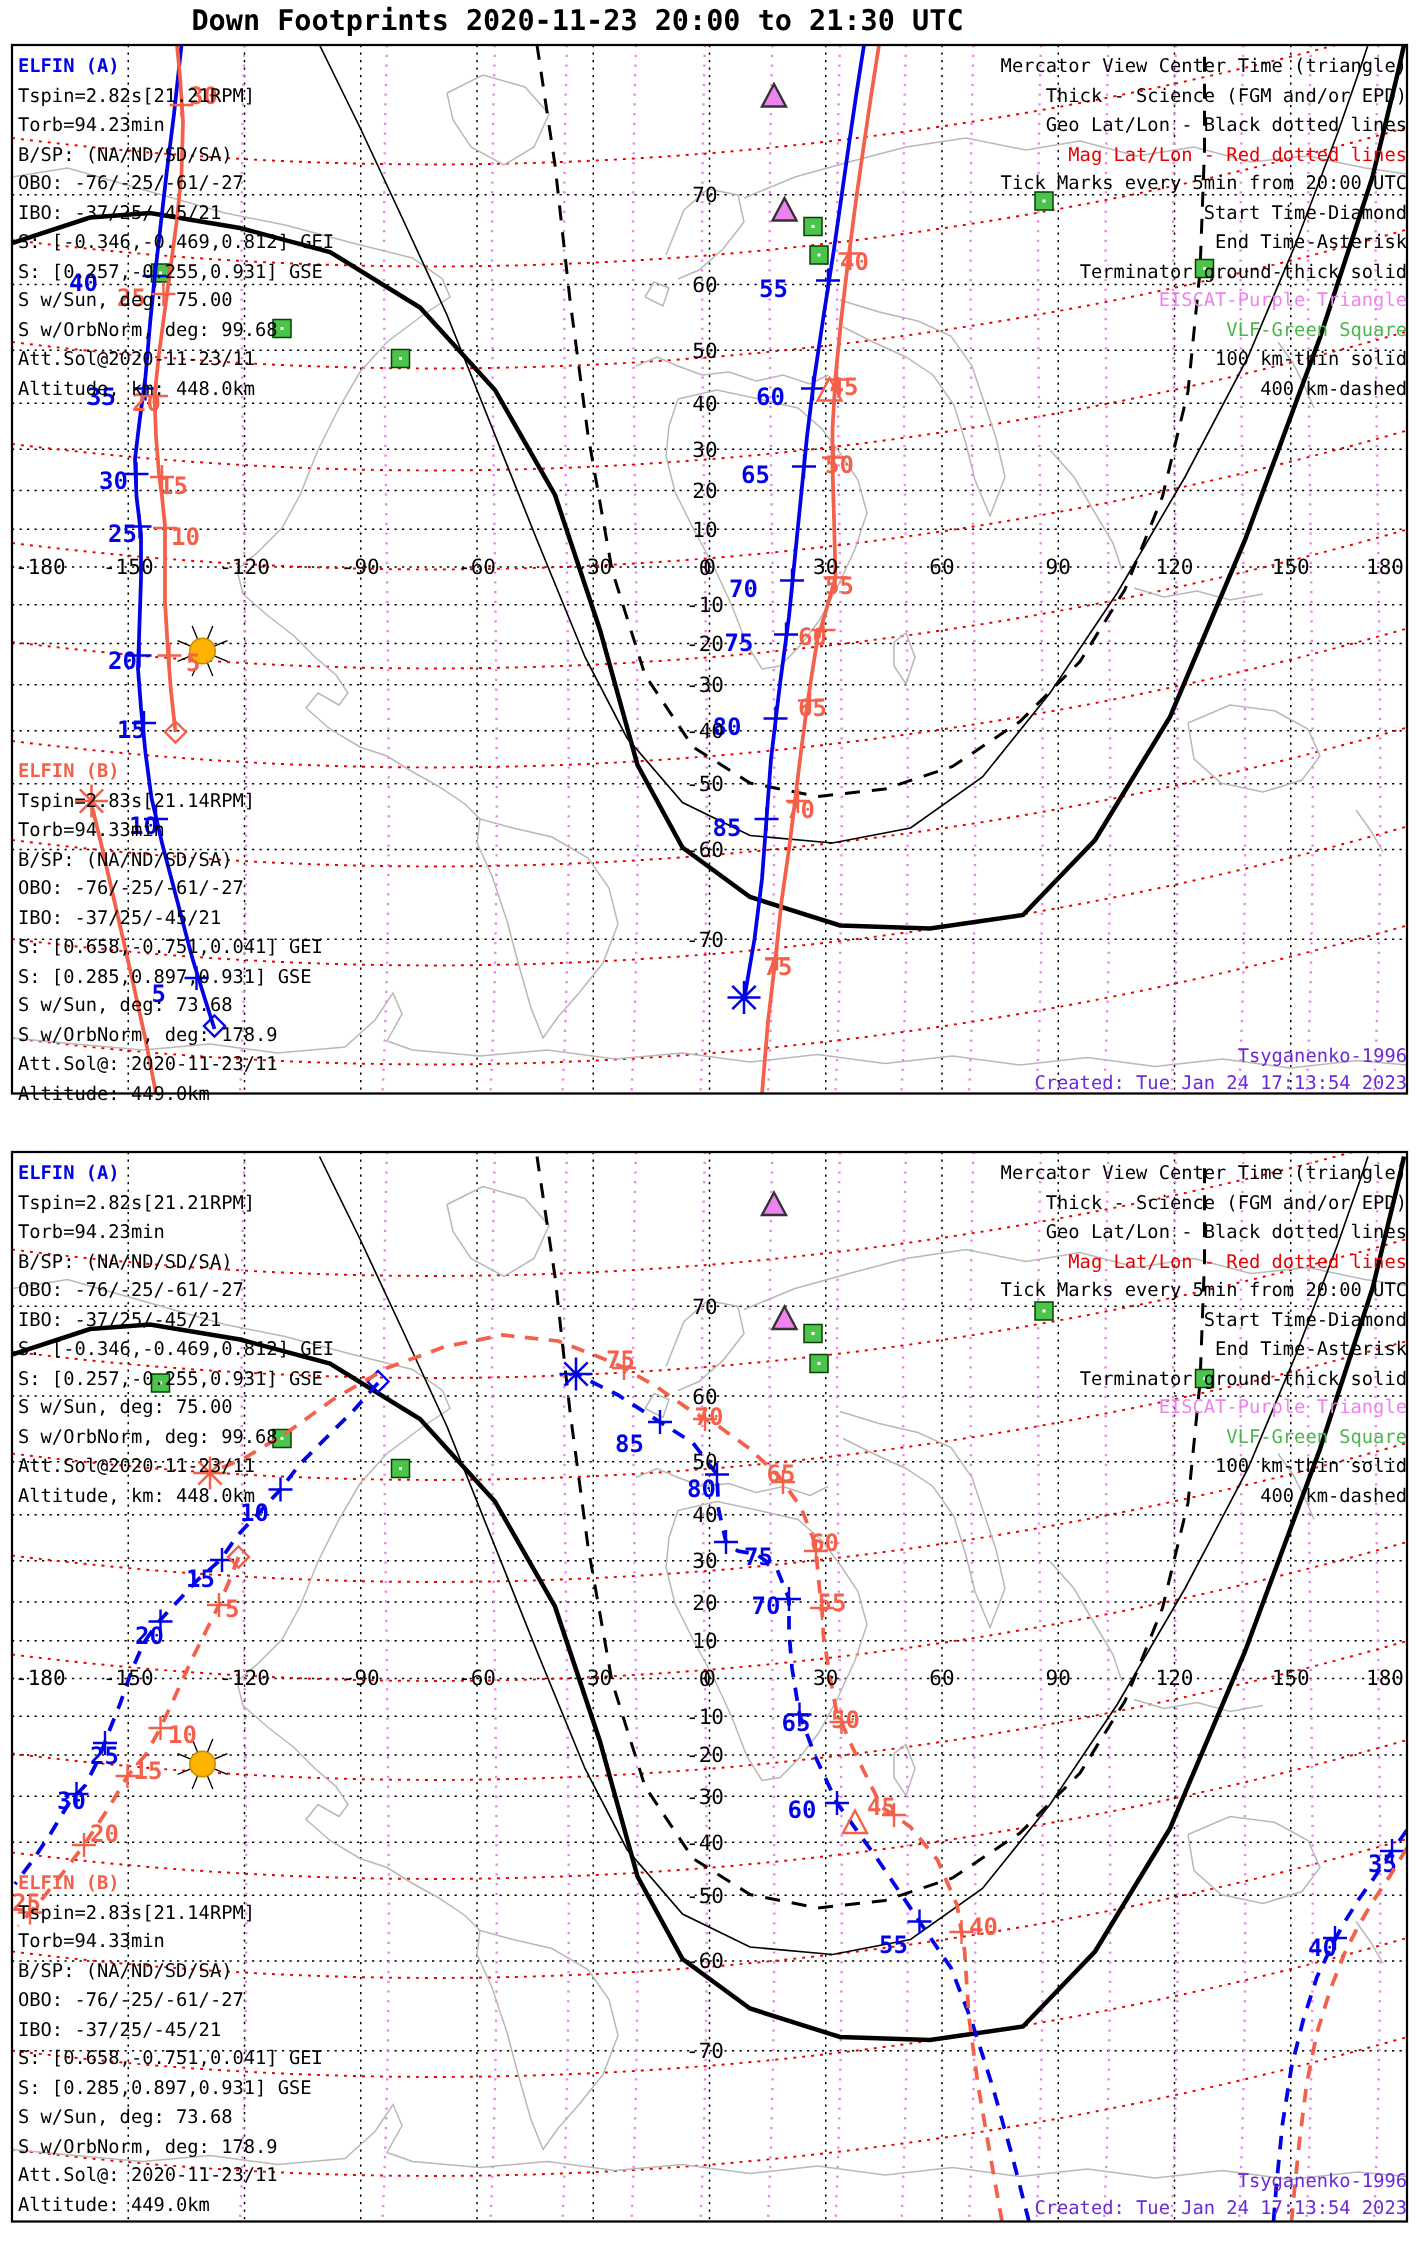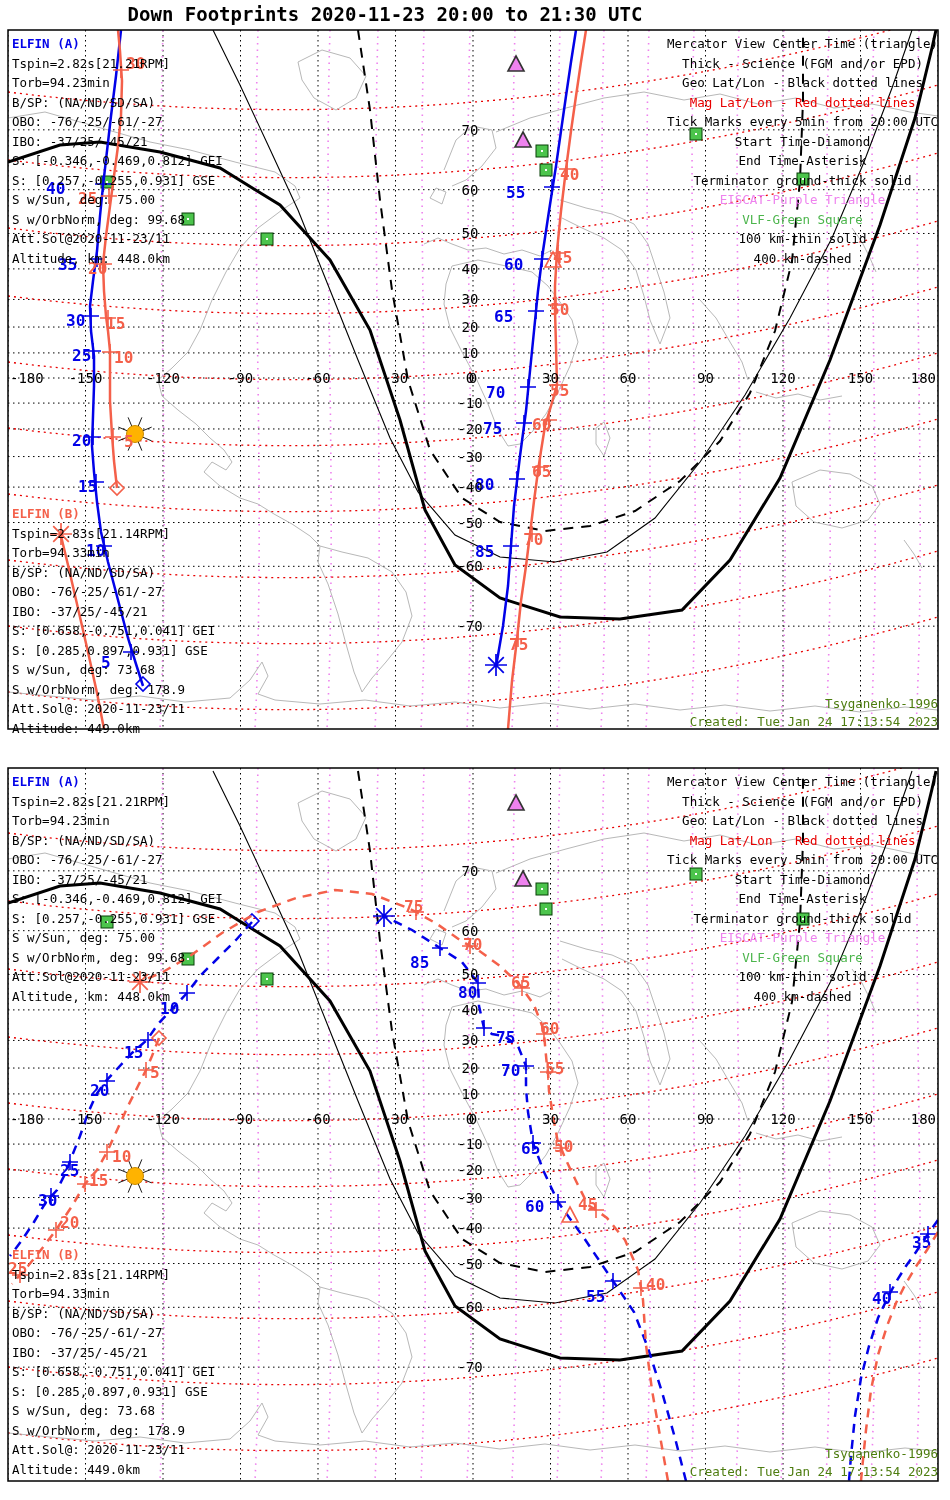--- a/index.html
+++ b/index.html
@@ -3,22 +3,22 @@
 <meta charset="utf-8">
 <style>
   html,body{margin:0;padding:0;background:#fff}
   #stage{position:relative;width:950px;height:1500px;background:#fff;overflow:hidden;
          font-family:"DejaVu Sans Mono",monospace}
   svg{position:absolute;left:0;top:0}
   .ptitle{position:absolute;left:0;width:770px;text-align:center;
           font:bold 19px "DejaVu Sans Mono",monospace;color:#000;white-space:pre}
   .leg{position:absolute;font:12.5px "DejaVu Sans Mono",monospace;line-height:19.5px;
        white-space:pre;color:#000}
-  .leg-r{text-align:center}
-  .credit{position:absolute;right:12px;font:12.5px "DejaVu Sans Mono",monospace;color:#4d7c0f;white-space:pre}
+  .leg-r{text-align:right}
+  .credit{position:absolute;right:12px;font:12.5px "DejaVu Sans Mono",monospace;color:#6d28d9;white-space:pre}
   .geo{stroke:#000;stroke-width:1;stroke-dasharray:1.5 3.5;fill:none}
   .vio{stroke:#ee82ee;stroke-width:1.6;stroke-dasharray:1.5 5;fill:none}
   .mag{stroke:#e80000;stroke-width:1.3;stroke-dasharray:2 4;fill:none}
   .coast{stroke:#b8b8b8;stroke-width:1;fill:none}
   .term-thick{stroke:#000;stroke-width:3;fill:none}
   .term-thin{stroke:#000;stroke-width:1.1;fill:none}
   .term-dash{stroke:#000;stroke-width:2;stroke-dasharray:10 8;fill:none}
   .trk{fill:none;stroke-width:2.5}
   .axis{font:14px "DejaVu Sans Mono",monospace;fill:#000}
   .tlab{font:bold 16px "DejaVu Sans Mono",monospace}

